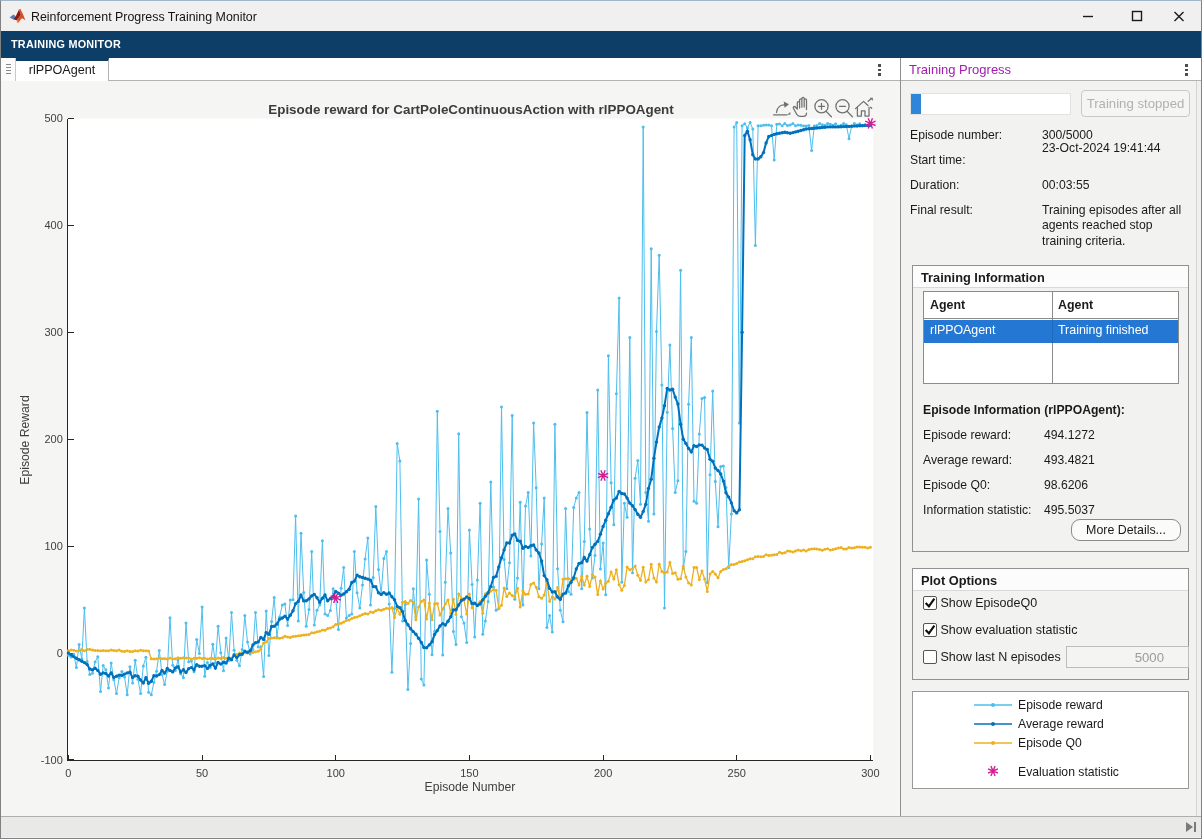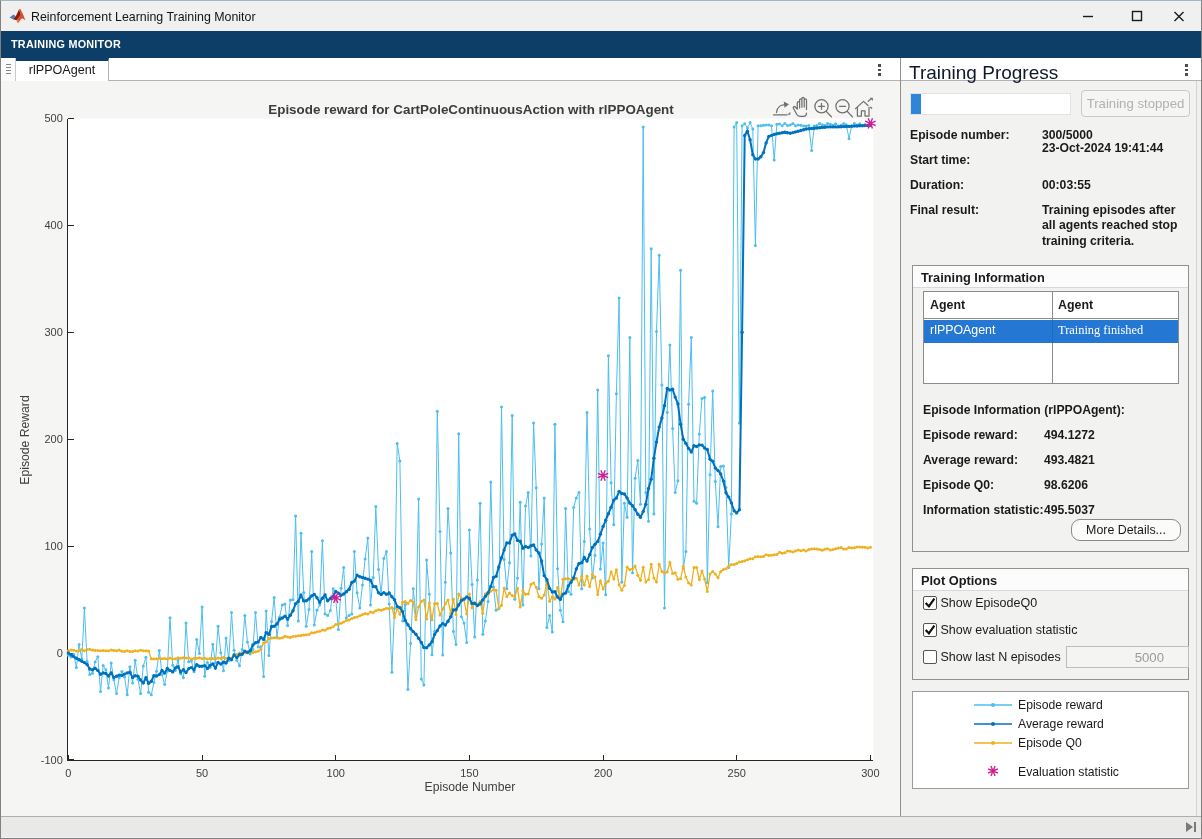--- a/index.html
+++ b/index.html
@@ -14,25 +14,25 @@
 .navbar span { position:absolute; left:10px; top:7px; color:#fff; font-weight:bold; font-size:10.8px; letter-spacing:0.25px; }
 .tabrow { position:absolute; left:1px; top:58px; width:1200px; height:23px; background:#fff; border-bottom:1px solid #b3b3b3; }
 .grip { position:absolute; left:0; top:0; width:15px; height:23px; background:#fbfbfb; border-right:1px solid #c9c9c9; }
 .tab { position:absolute; left:15px; top:0; width:93px; height:23px; background:#fff; border-top:3px solid #0d3e68; border-right:1px solid #b3b3b3; font-size:12.6px; color:#1a1a1a; text-align:center; line-height:19px; }
 .vdots { position:absolute; width:3px; }
 .vdots i { position:absolute; left:0; width:2.5px; height:2.5px; background:#4d4d4d; }
 .chart-panel { position:absolute; left:1px; top:81px; width:899px; height:735px; background:#f5f5f4; }
 .divider { position:absolute; left:900px; top:58px; width:1px; height:758px; background:#8f8f8f; }
 .right-panel { position:absolute; left:901px; top:58px; width:300px; height:758px; background:#f2f2f1; }
 .rp-head { position:absolute; left:0; top:0; width:300px; height:23px; background:#fff; border-bottom:1px solid #b3b3b3; }
-.rp-head span { position:absolute; left:8px; top:4px; font-size:19px; color:#0f172a; }
+.rp-head span { position:absolute; left:8px; top:4px; font-size:13px; color:#a21caf; }
 .pbar { position:absolute; left:9px; top:35px; width:161px; height:22px; background:#fff; border:1px solid #e2e2e2; }
 .pbar i { position:absolute; left:0; top:0; width:10px; height:20px; background:#2f86d9; }
 .btn-stopped { position:absolute; left:180px; top:32px; width:109px; height:27px; border:1px solid #c9c9c9; border-radius:4px; color:#b1b1b1; font-size:13.2px; text-align:center; line-height:25px; background:#f5f5f4; }
-.kv { position:absolute; font-size:12.2px; color:#1a1a1a;font-weight:bold; }
+.kv { position:absolute; font-size:12.2px; color:#1a1a1a; }
 .grp { position:absolute; left:11px; width:277px; border:1px solid #919191; }
 .grp-title { height:22px; background:#fcfcfc; border-bottom:1px solid #d9d9d9; font-weight:bold; font-size:12.8px; color:#1a1a1a; padding:4px 0 0 8px; }
 .tbl { position:absolute; left:10px; top:25px; width:256px; height:93px; background:#fff; border:1px solid #8c8c8c; }
 .tbl .hdr { position:absolute; left:0; top:0; width:100%; height:27px; border-bottom:1px solid #8c8c8c; font-weight:bold; font-size:12.4px; color:#1a1a1a; }
 .tbl .col2 { position:absolute; left:128px; top:0; width:1px; height:100%; background:#8c8c8c; }
 .tbl .sel { position:absolute; left:0; top:28px; width:100%; height:23px; background:#2478d4; color:#fff; font-size:12.4px; }
 .btn-more { position:absolute; left:158px; top:253px; width:110px; height:22px; border:1px solid #8a8a8a; border-radius:9px; background:#fbfbfa; font-size:12.4px; color:#1a1a1a; text-align:center; line-height:20px; }
 .cb { position:absolute; left:10px; width:14px; height:14px; background:#fff; border:1.5px solid #555; border-radius:2px; }
 .cb-label { position:absolute; left:27.5px; font-size:12.5px; color:#1a1a1a; }
 .ninput { position:absolute; left:153px; top:77px; width:123px; height:22px; border:1px solid #bdbdbd; background:#f4f4f3; color:#9c9c9c; font-size:13.2px; text-align:right; padding:3px 24px 0 0; }
@@ -45,21 +45,21 @@
 <body>
 <div class="win"></div>
 <div class="titlebar">
   <svg class="mlicon" width="17" height="15" viewBox="0 0 17 15">
     <polygon points="0.5,9.5 4.5,6.6 6.8,8.2 3.8,11.2 2.2,10.2" fill="#4a7ebd"></polygon>
     <polygon points="6.8,8.2 10,1.6 12,7 7.7,12.2 3.8,11.2" fill="#8b1a10"></polygon>
     <polygon points="10,1.6 11.2,0.7 14,6.2 16.4,12.2 13.2,10.2 11.6,11.4 10.4,13.6 7.7,12.2 12,7" fill="#d5502a"></polygon>
     <polygon points="11.2,0.7 12.4,3.4 14,6.2" fill="#e87a27"></polygon>
     <polygon points="7.7,12.2 10.4,13.6 9.2,15 8,14.4" fill="#e87a27"></polygon>
   </svg>
-  <span class="title-txt">Reinforcement Learning Training Monitor</span>
+  <span class="title-txt">Reinforcement Progress Training Monitor</span>
   <svg class="winbtn" style="left:1064px" width="46" height="30" viewBox="0 0 46 30">
       <path d="M18 15.5h10" stroke="#1a1a1a" stroke-width="1.4"></path>
     </svg>
   <svg class="winbtn" style="left:1113px" width="46" height="30" viewBox="0 0 46 30">
       <rect x="18.5" y="10.5" width="9" height="9" fill="none" stroke="#1a1a1a" stroke-width="1.4"></rect>
     </svg>
   <svg class="winbtn" style="left:1155px" width="46" height="30" viewBox="0 0 46 30">
       <path d="M18.5 11l9 9M27.5 11l-9 9" stroke="#1a1a1a" stroke-width="1.4"></path>
     </svg>
 </div>
@@ -1086,21 +1086,21 @@
     <div class="grp-title">Training Information</div>
     <div class="tbl">
       <div class="hdr">
           <span style="position:absolute; left:6px; top:6px;">Agent</span>
           <span style="position:absolute; left:134px; top:6px;">Agent</span>
         </div>
       <div class="col2"></div>
       <div class="sel">
           <i style="position:absolute; left:128px; top:0; width:1px; height:100%; background:#1d6ab8;"></i>
           <span style="position:absolute; left:6px; top:3px;">rlPPOAgent</span>
-          <span style="position:absolute; left:134px; top:3px;font-family:Liberation Serif, serif;">Training finished</span>
+          <span style="position:absolute; left:134px; top:3px;">Training finished</span>
         </div>
     </div>
     <div class="kv" style="left:10px; top:137px; font-weight:bold;">Episode Information (rlPPOAgent):</div>
     <div class="kv" style="left:10px; top:162px;">Episode reward:</div>
       <div class="kv" style="left:131px; top:162px;">494.1272</div>
     <div class="kv" style="left:10px; top:187px;">Average reward:</div>
       <div class="kv" style="left:131px; top:187px;">493.4821</div>
     <div class="kv" style="left:10px; top:212px;">Episode Q0:</div>
       <div class="kv" style="left:131px; top:212px;">98.6206</div>
     <div class="kv" style="left:10px; top:237px;">Information statistic:</div>

